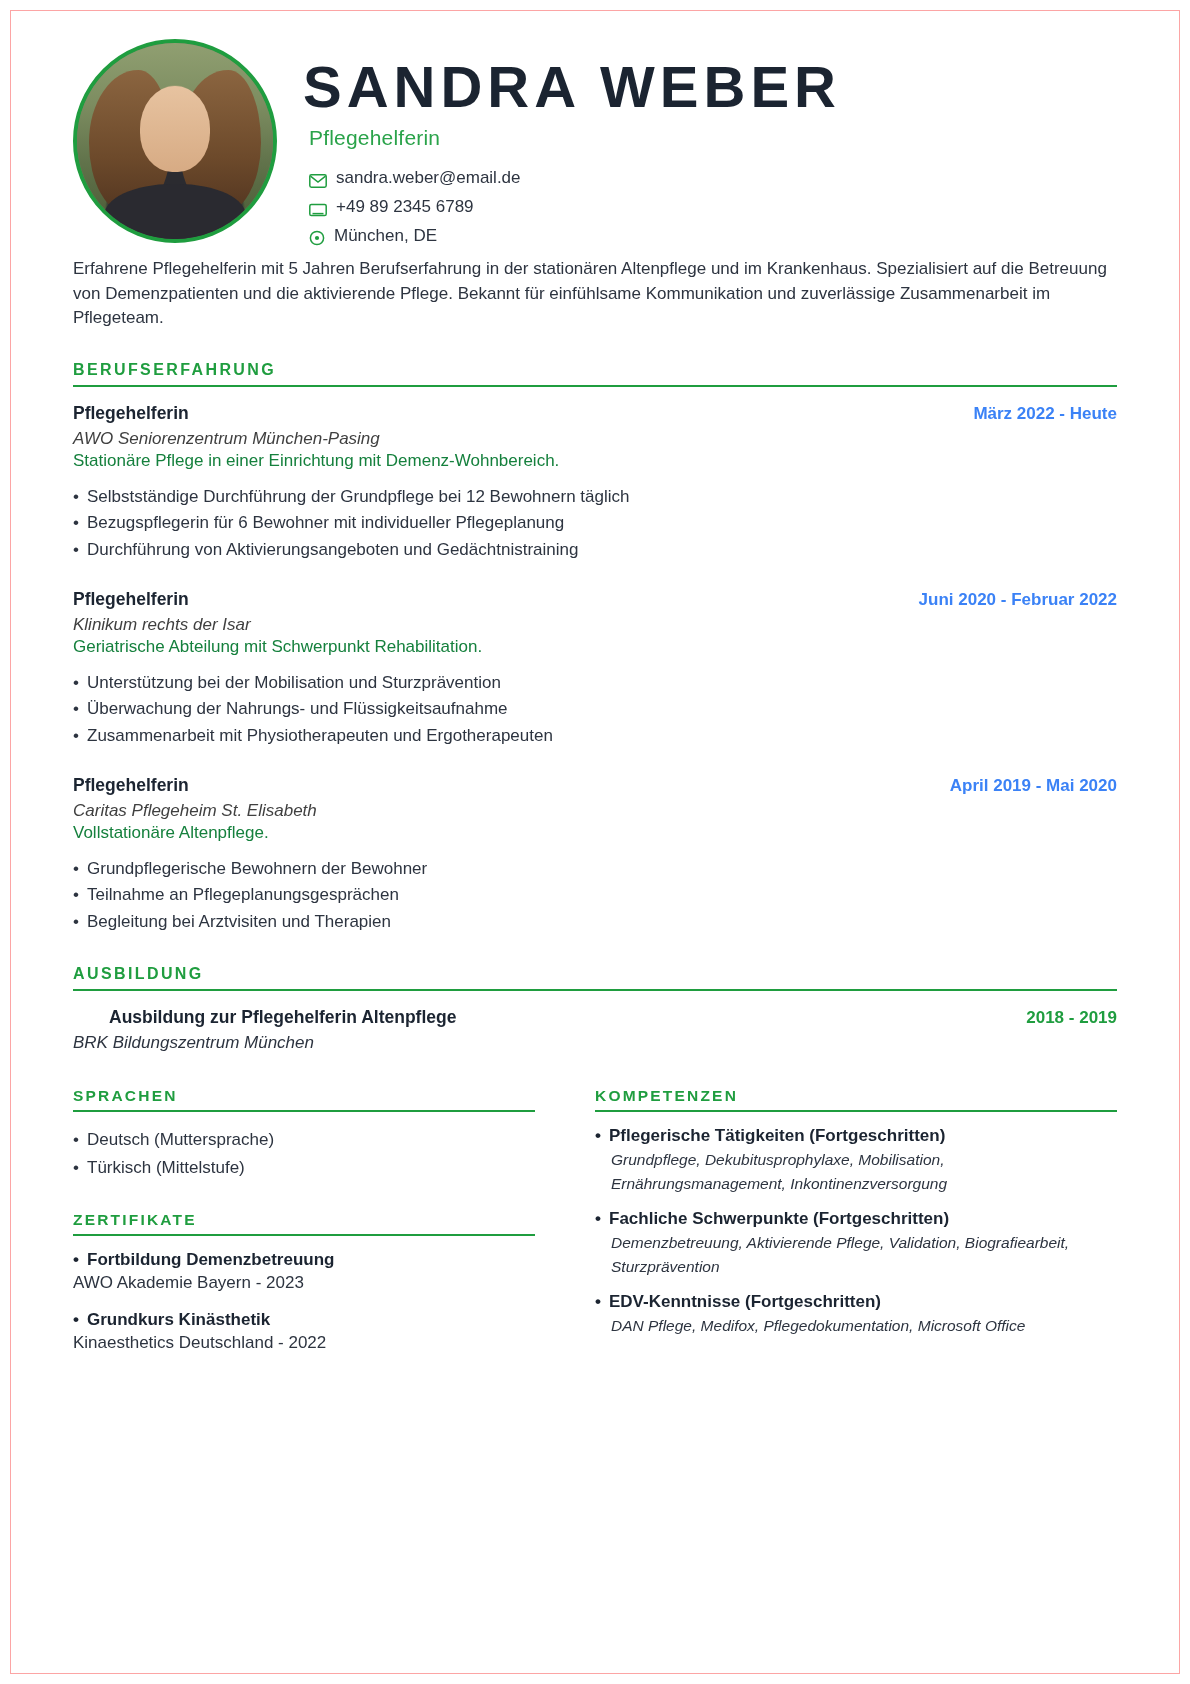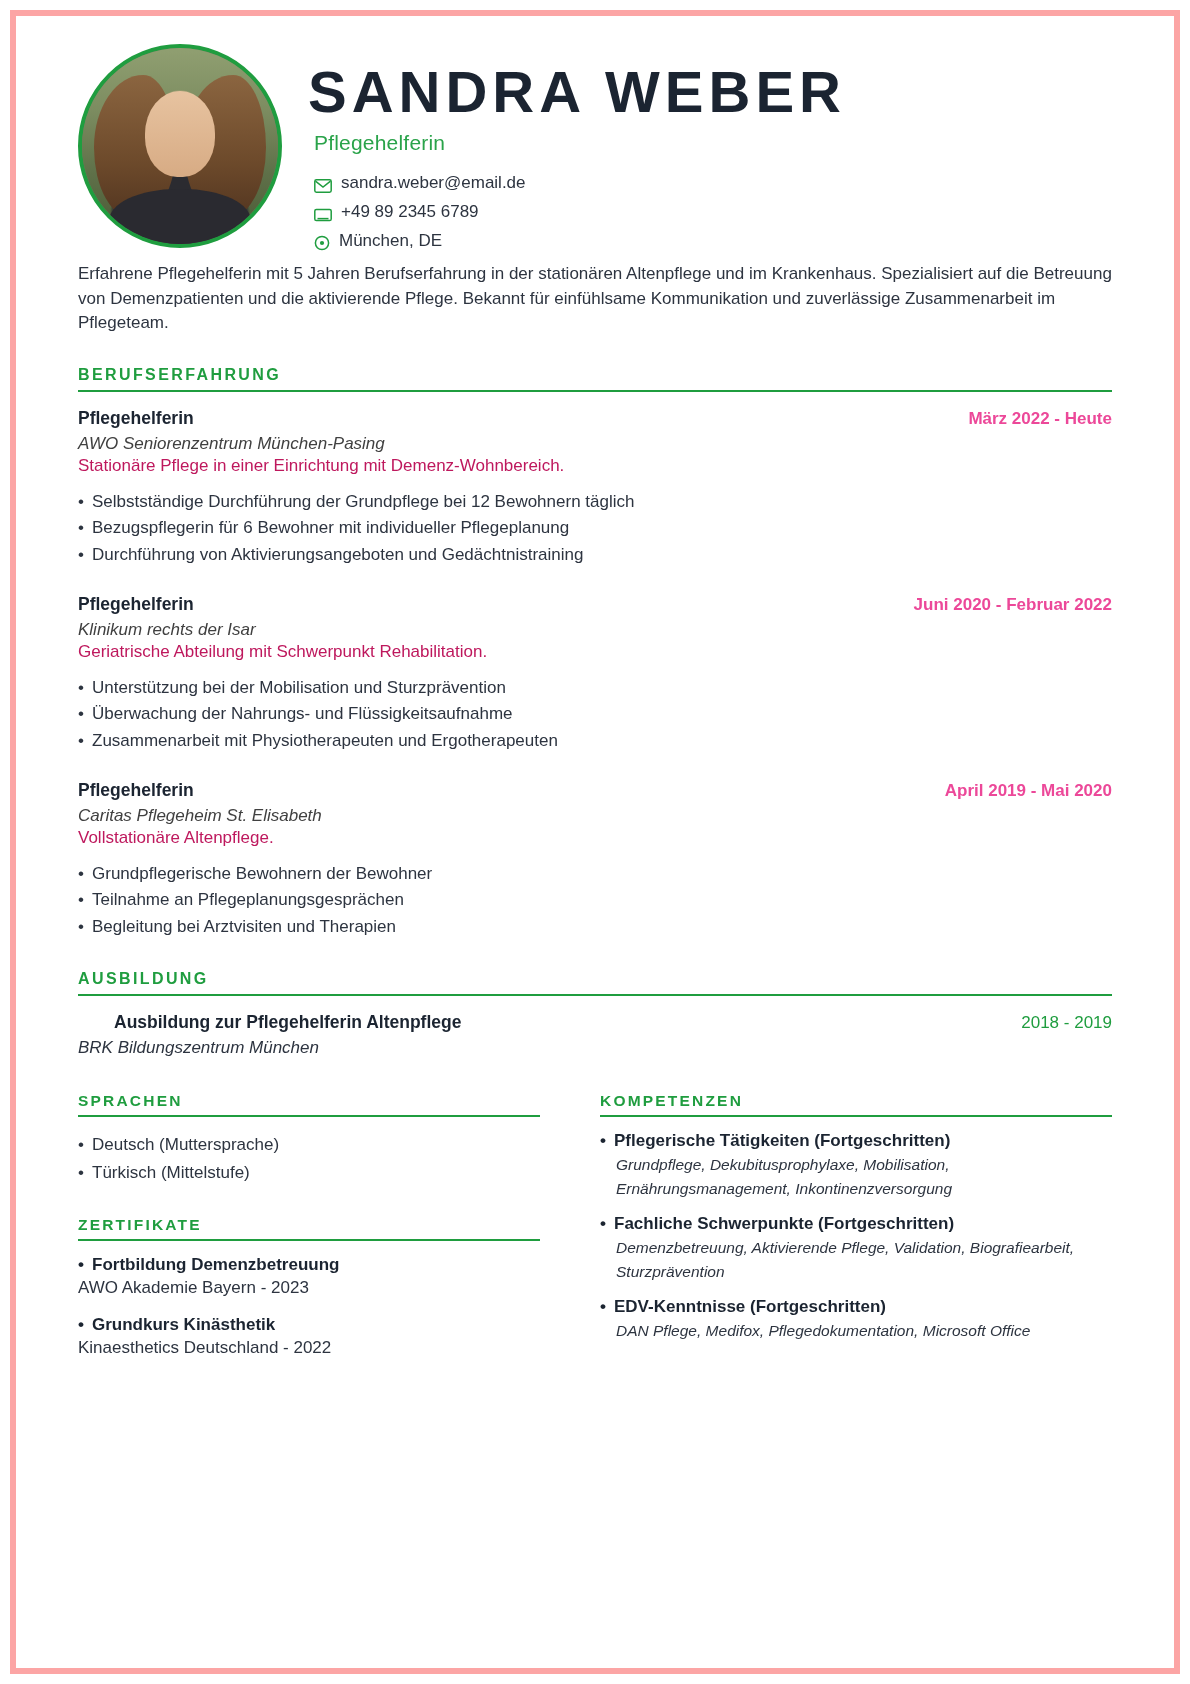--- a/index.html
+++ b/index.html
@@ -13,21 +13,21 @@
   .page {
     width: 1190px;
     height: 1684px;
     background: #ffffff;
     margin: 0 auto;
     box-sizing: border-box;
     padding: 10px;
     position: relative;
   }
   .sheet {
-    border: 6px solid #fca5a5;
+    border: 1px solid #fca5a5;
     width: 100%;
     height: 100%;
     box-sizing: border-box;
     padding: 28px 62px 30px 62px;
     position: relative;
   }
 
   
   .header {
     display: flex;
@@ -147,32 +147,32 @@
     gap: 16px;
   }
   .job-title {
     font-size: 17.5px;
     font-weight: bold;
     color: #1b2431;
   }
   .job-date {
     font-size: 17px;
     font-weight: bold;
-    color: #ec4899;
+    color: #3b82f6;
     white-space: nowrap;
   }
   .job-org {
     font-size: 17px;
     font-style: italic;
     color: #404040;
     margin-top: 5px;
   }
   .job-desc {
     font-size: 17px;
-    color: #be185d;
+    color: #15803d;
     margin-top: 2px;
   }
   .bullets {
     margin: 13px 0 0 0;
     padding: 0;
     list-style: none;
   }
   .bullets li {
     font-size: 17px;
     color: #2d3440;
@@ -193,21 +193,21 @@
     align-items: baseline;
     margin-left: 36px;
   }
   .edu-title {
     font-size: 17.5px;
     font-weight: bold;
     color: #1b2431;
   }
   .edu-date {
     font-size: 17px;
-    font-weight: normal;
+    font-weight: bold;
     color: #1f9d3f;
   }
   .edu-org {
     font-size: 17px;
     font-style: italic;
     color: #2d3440;
     margin-top: 5px;
   }
 
   

